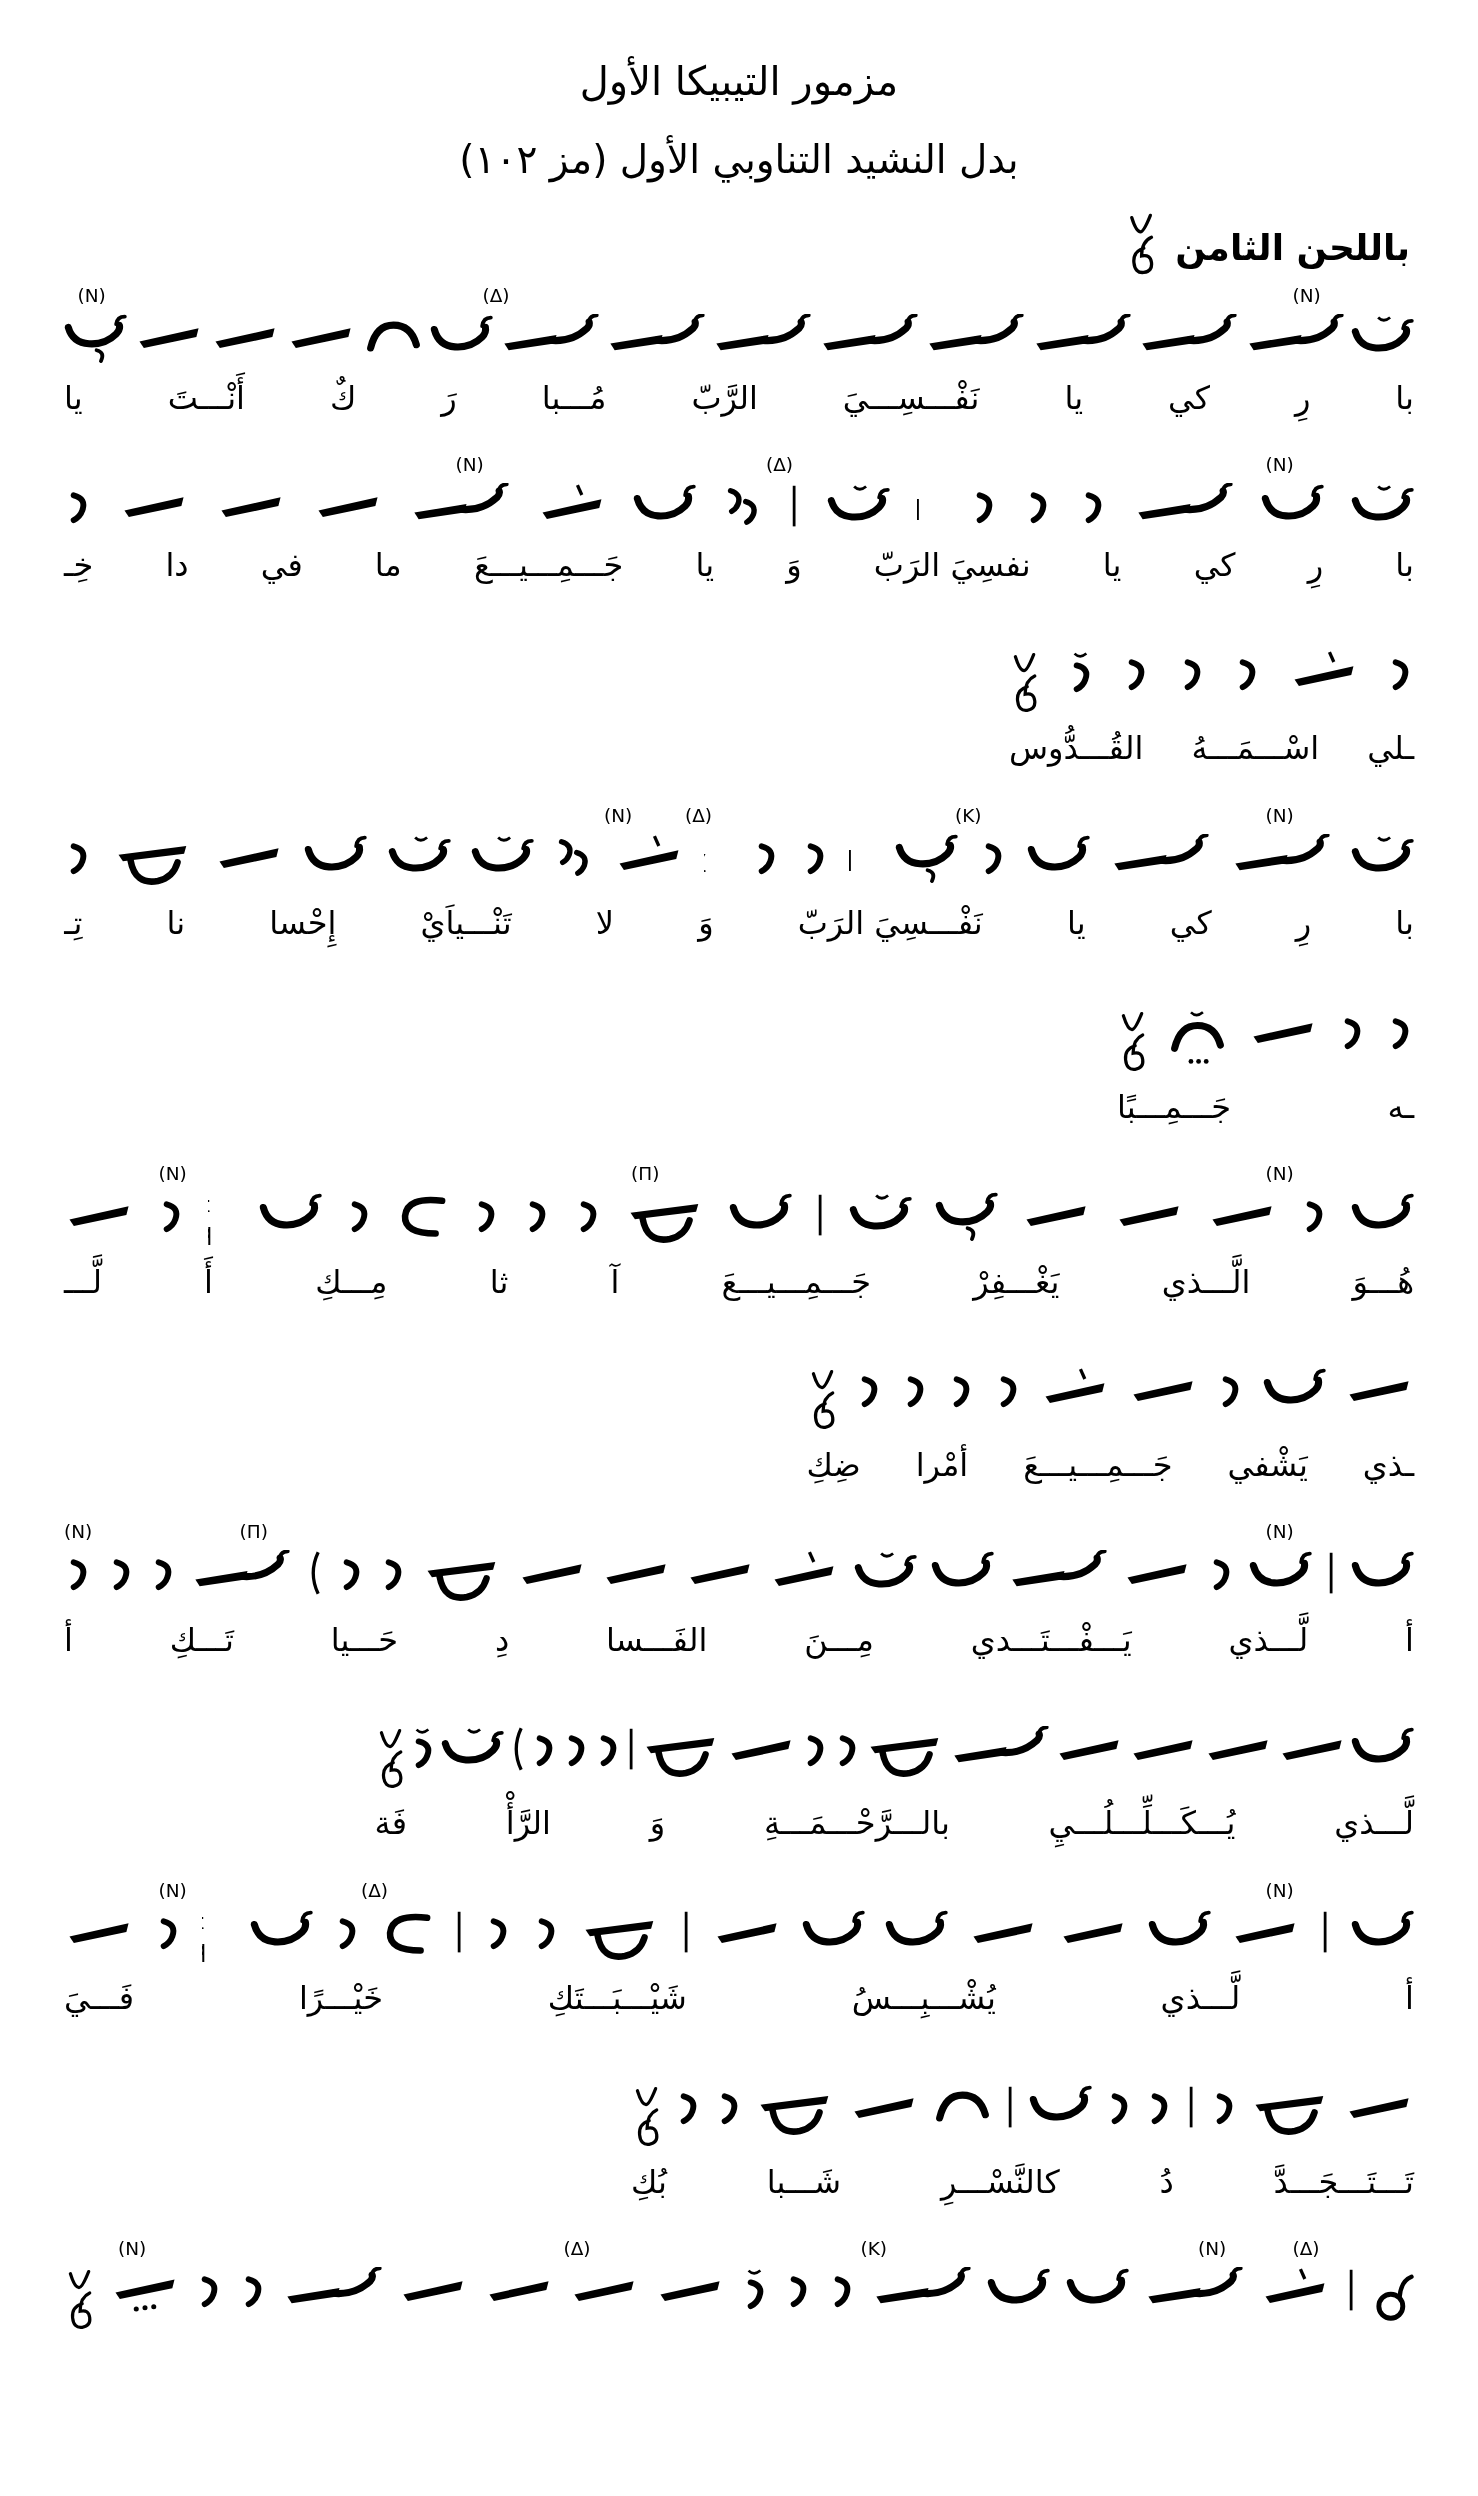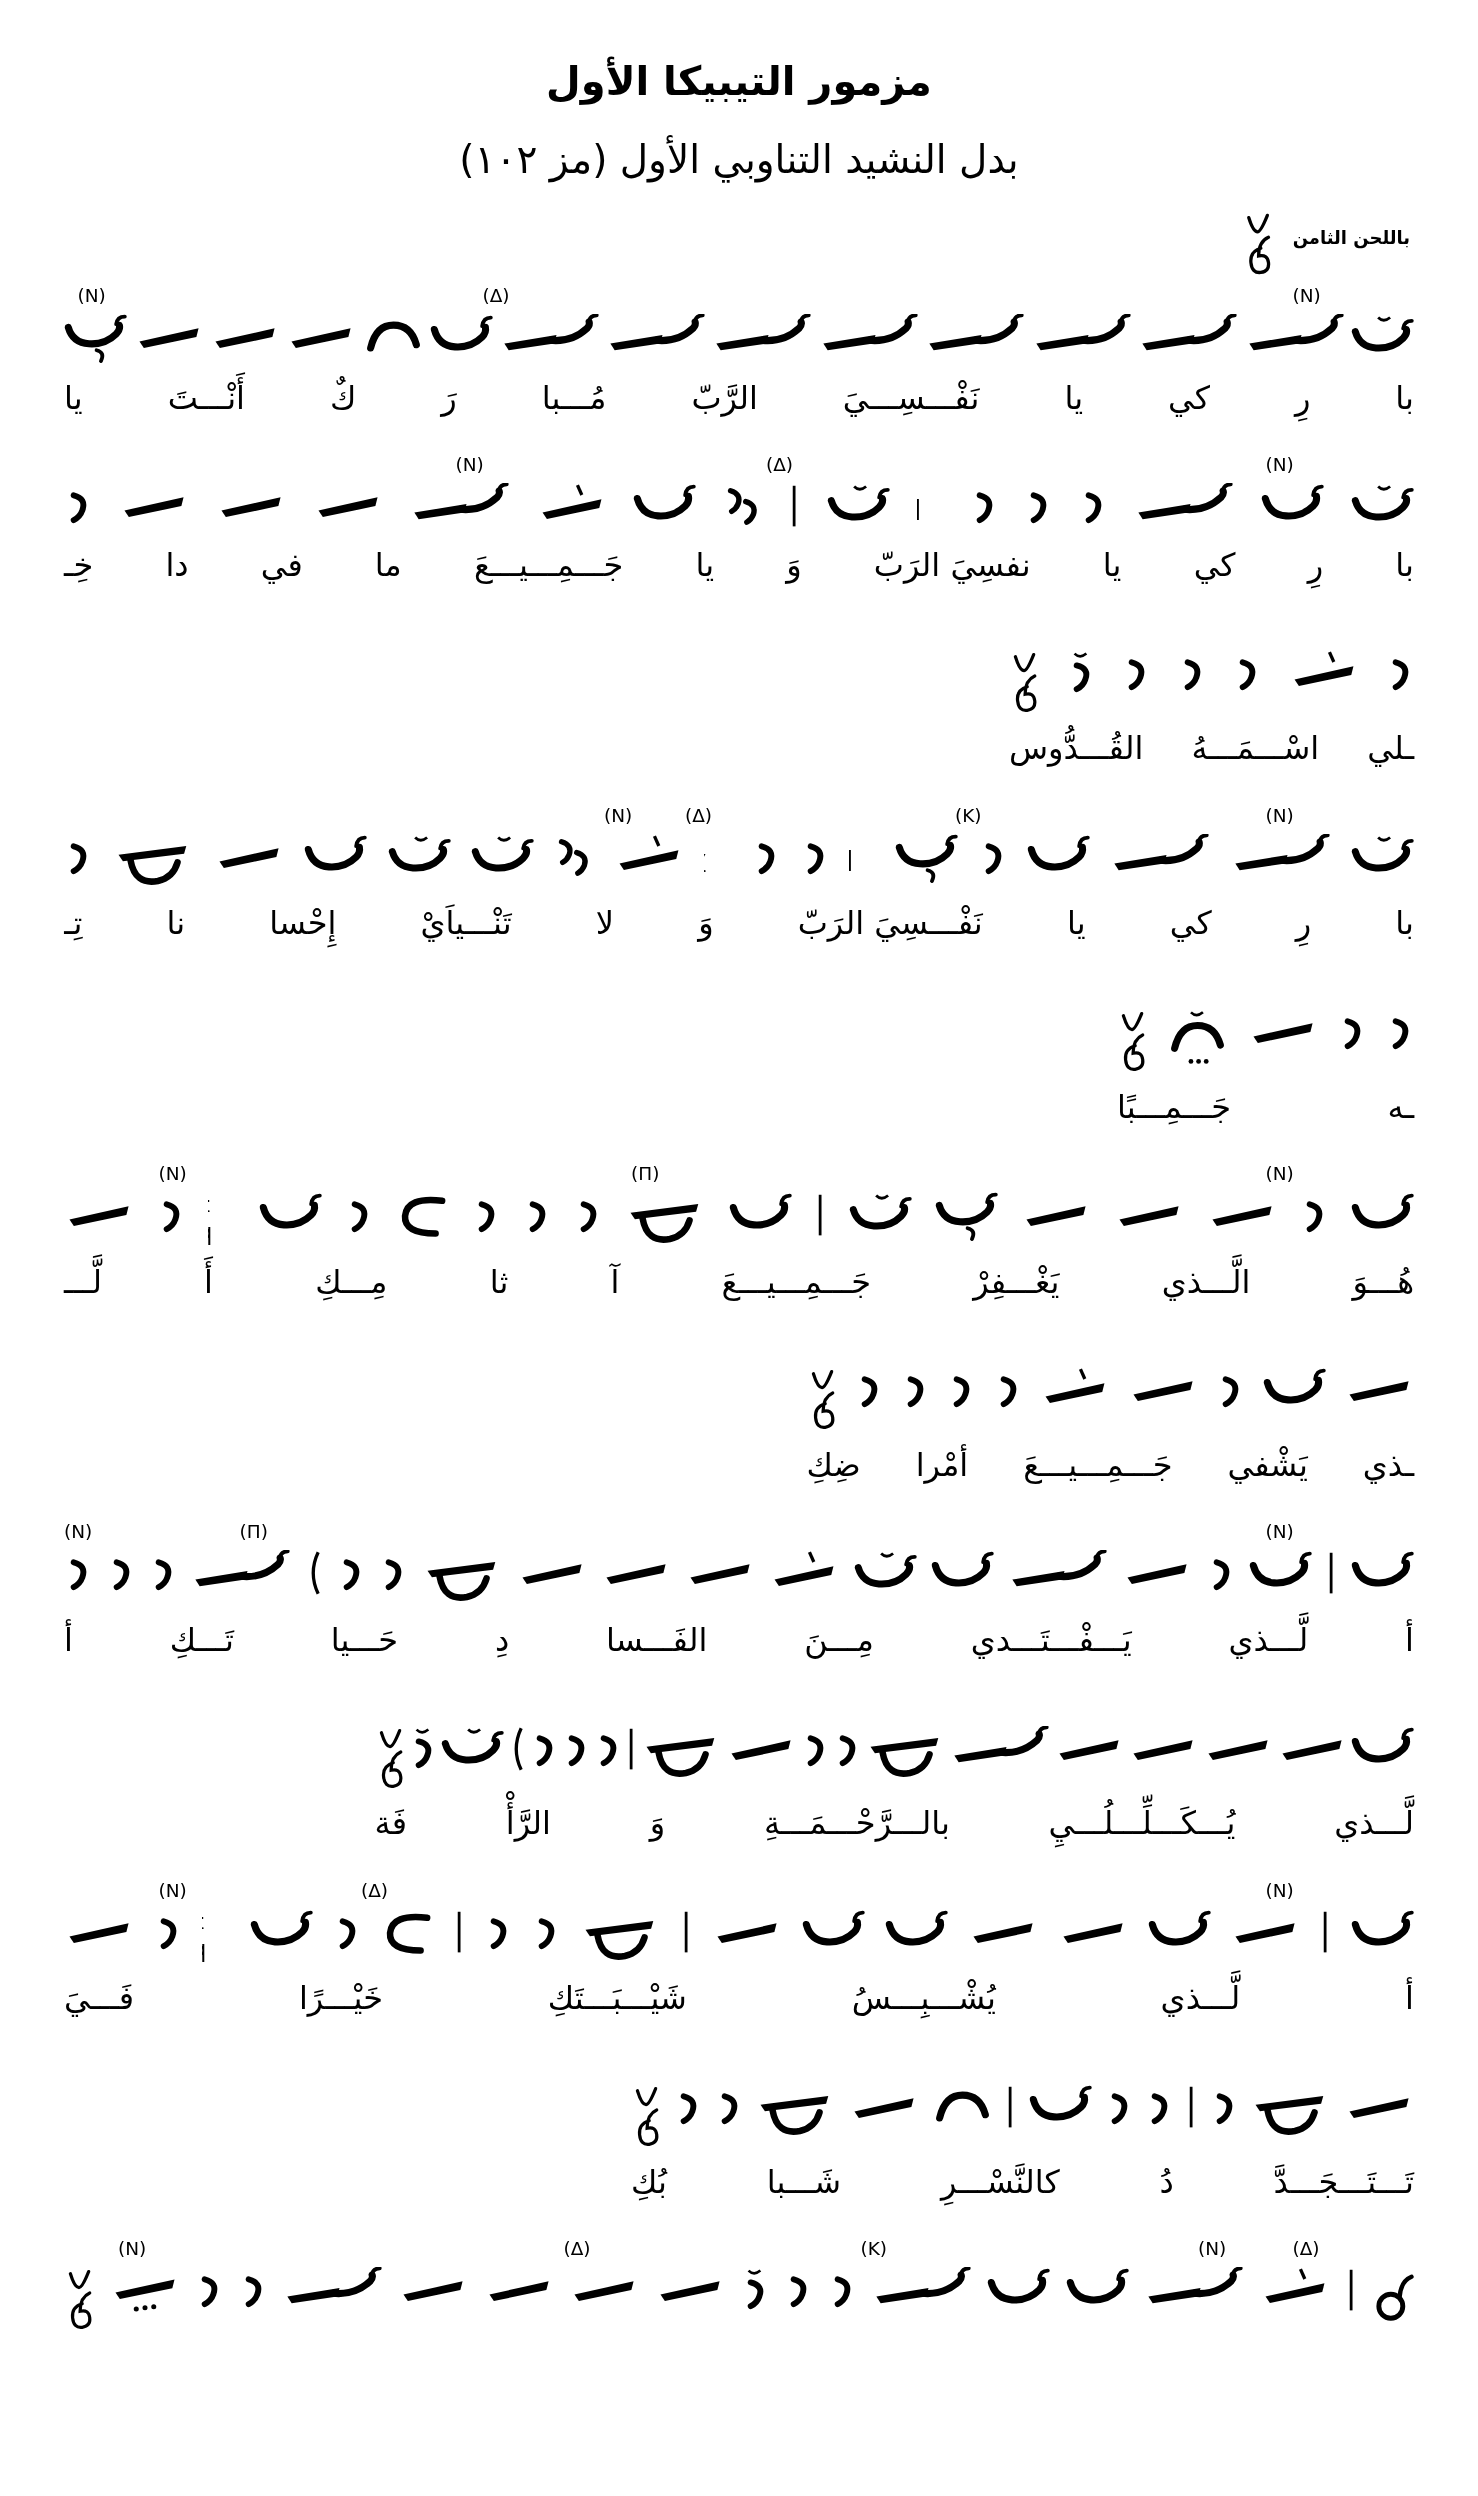--- a/index.html
+++ b/index.html
@@ -2,28 +2,28 @@
 <html lang="ar" dir="rtl"><head>
 <meta charset="utf-8">
 <style>
   html,body{margin:0;padding:0;background:#ffffff;}
   .page{
     width:1478px;min-height:2497px;box-sizing:border-box;
     padding:33px 64px 39px 64px;direction:rtl;color:#000;
     font-family:"DejaVu Sans",sans-serif;background:#ffffff;
   }
   .title{
-    text-align:center;font-size:40px;font-weight:bold;
+    text-align:center;font-size:40px;font-weight:normal;
     margin:25px 0 33px 0;letter-spacing:0;
   }
   .subtitle{
     text-align:center;font-size:39px;font-weight:normal;margin:0 0 29px 0;
   }
   .tone-row{display:flex;align-items:flex-start;gap:19.5px;margin:0 3.9px 2px 0;}
-  .tone-label{font-size:18px;font-weight:bold;padding-top:15.6px;}
+  .tone-label{font-size:36px;font-weight:bold;padding-top:15.6px;}
   .tone-sign{flex:0 0 auto;}
   #systems{width:100%;}
   .system{margin-bottom:33px;}
   .mrow{position:relative;padding-top:29px;}
   .mlabel{
     position:absolute;top:0;font-size:18.5px;direction:ltr;
     font-family:"DejaVu Sans",sans-serif;white-space:nowrap;
   }
   .neumes{
     display:flex;justify-content:space-between;align-items:flex-start;

